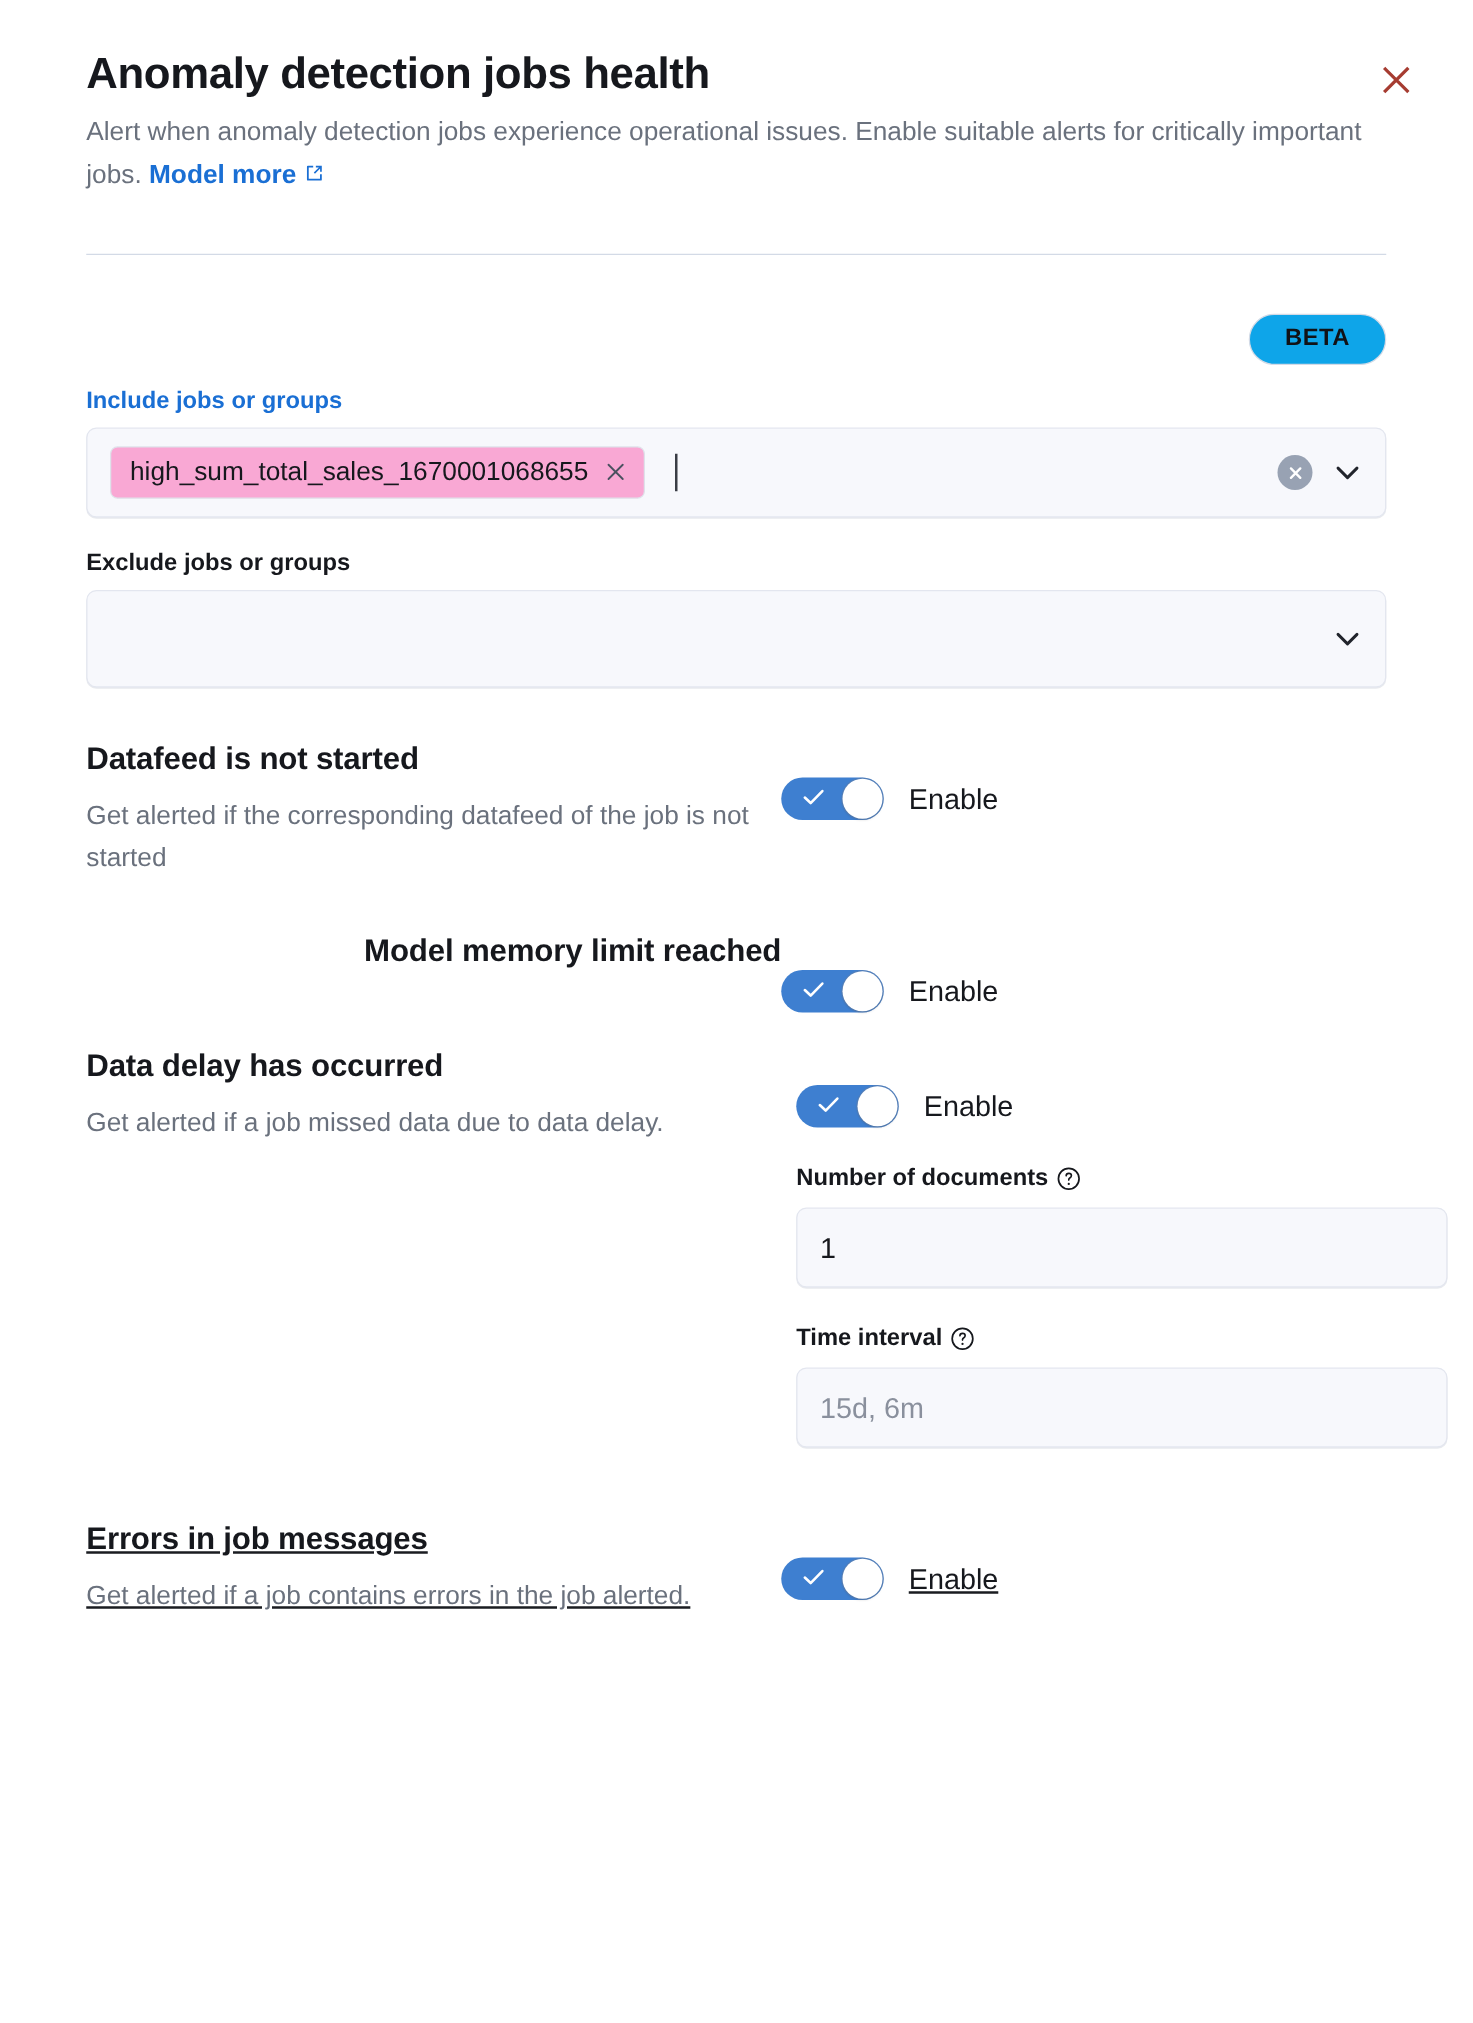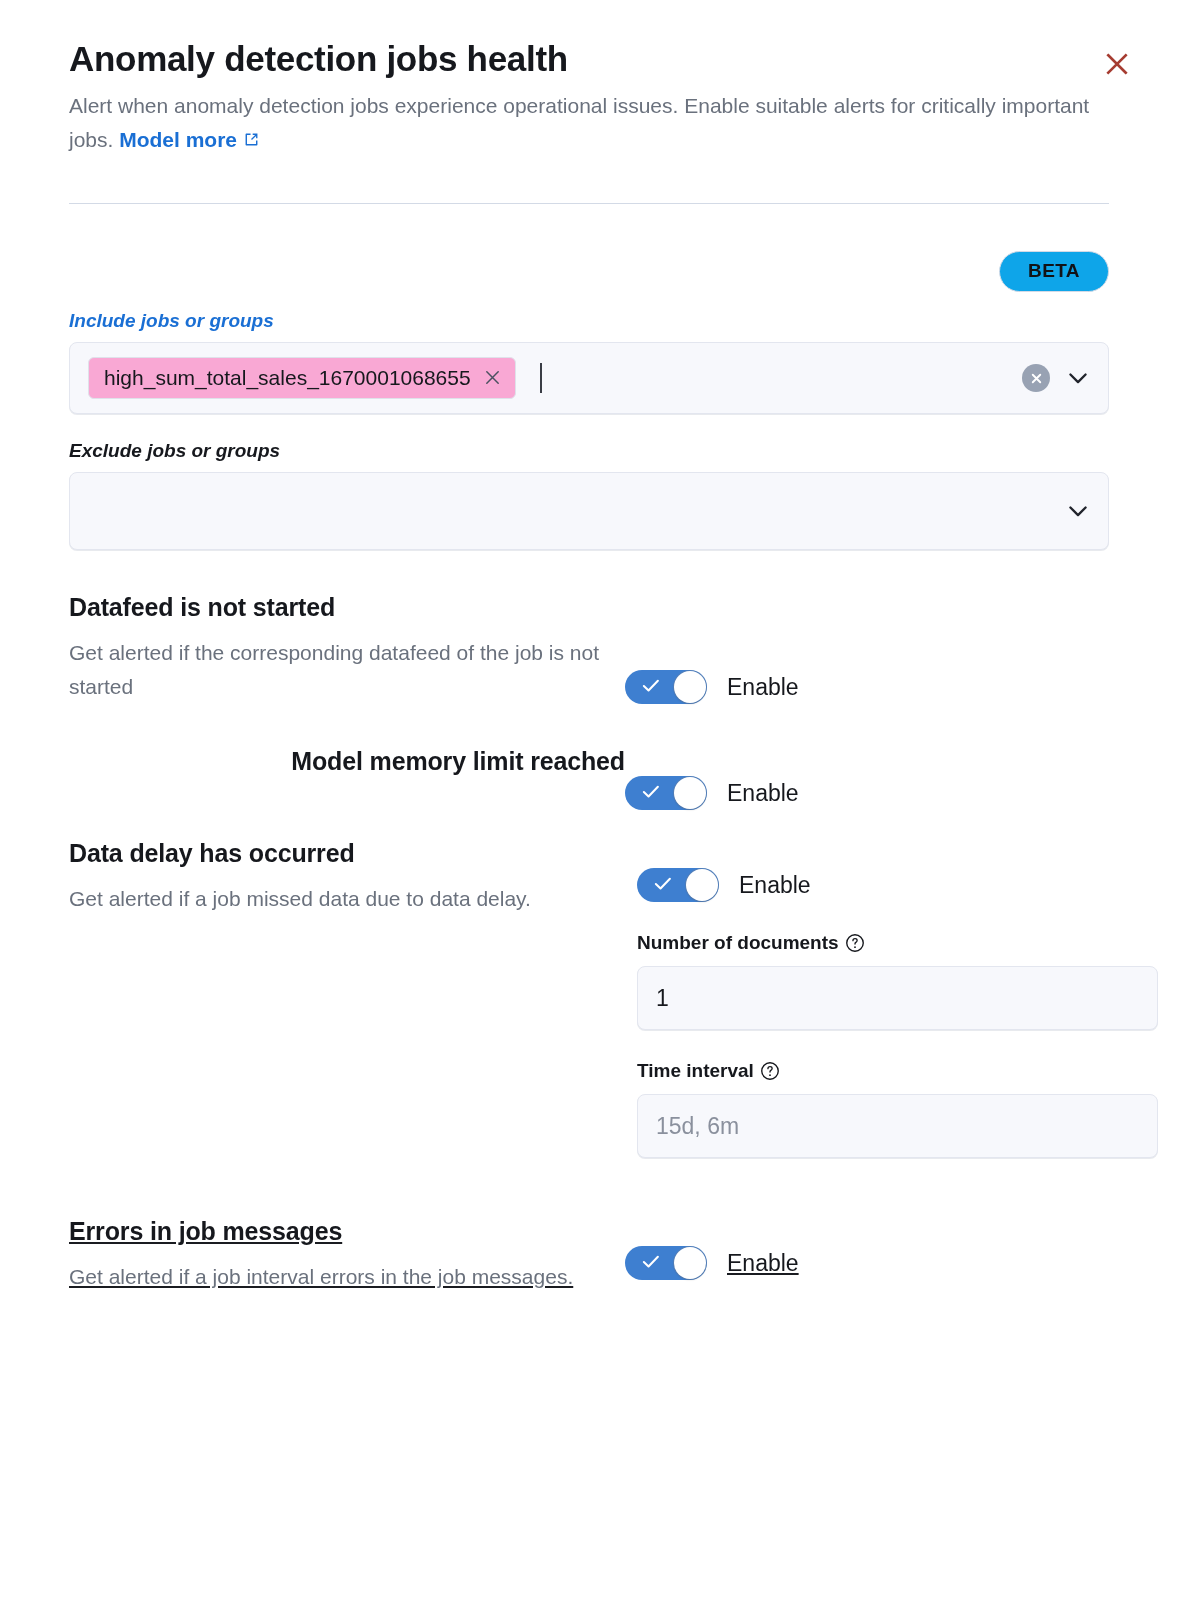--- a/index.html
+++ b/index.html
@@ -93,21 +93,20 @@
     background: #0ea5e9;
     cursor: pointer;
   }
 
   
   .field-label {
     font-size: 19px;
     font-weight: 700;
     margin-bottom: 10px;
     color: #16181d;
-    font-style: italic;
   }
   .field-label.accent { color: #1a6fd4; }
 
   .combo {
     position: relative;
     box-sizing: border-box;
     width: 100%;
     background: #f7f8fc;
     border: 1px solid #e3e6ef;
     border-radius: 8px;
@@ -271,21 +270,21 @@
     border-radius: 8px;
     box-shadow: 0 1px 0 0 rgba(150,158,178,0.22);
     font-family: "Liberation Sans", sans-serif;
     font-size: 23px;
     color: #16181d;
     padding: 0 18px;
     outline: none;
   }
   .text-input::placeholder { color: #8a909d; }
 
-  .sec-datafeed { margin-top: 42px; align-items: flex-end; }
+  .sec-datafeed { margin-top: 42px; }
   .sec-memory   { margin-top: 42px; text-align: right; }
   .sec-delay    { margin-top: 28px; gap: 12px; }
   .sec-errors   { margin-top: 58px; text-decoration: underline; }
 </style>
 </head>
 <body>
 
 <div class="flyout">
 
   <div class="header">
@@ -433,21 +432,21 @@
           </span>
         </div>
         <input class="text-input" type="text" placeholder="15d, 6m" style="">
       </div>
     </div>
   </div>
 
   <div class="alert-row sec-errors">
     <div class="alert-left">
       <h2 class="alert-title">Errors in job messages</h2>
-      <p class="alert-desc">Get alerted if a job interval errors in the job messages.</p>
+      <p class="alert-desc">Get alerted if a job contains errors in the job alerted.</p>
     </div>
     <div class="alert-right">
       <div class="switch-row">
         <button class="switch">
           <span class="check">
             <svg width="22" height="22" viewBox="0 0 16 16" fill="none">
               <path d="M2.8 8.4 L6.2 11.6 L13 4.6" stroke="#ffffff" stroke-width="1.5" stroke-linecap="round" stroke-linejoin="round"></path>
             </svg>
           </span>
           <span class="knob"></span>

